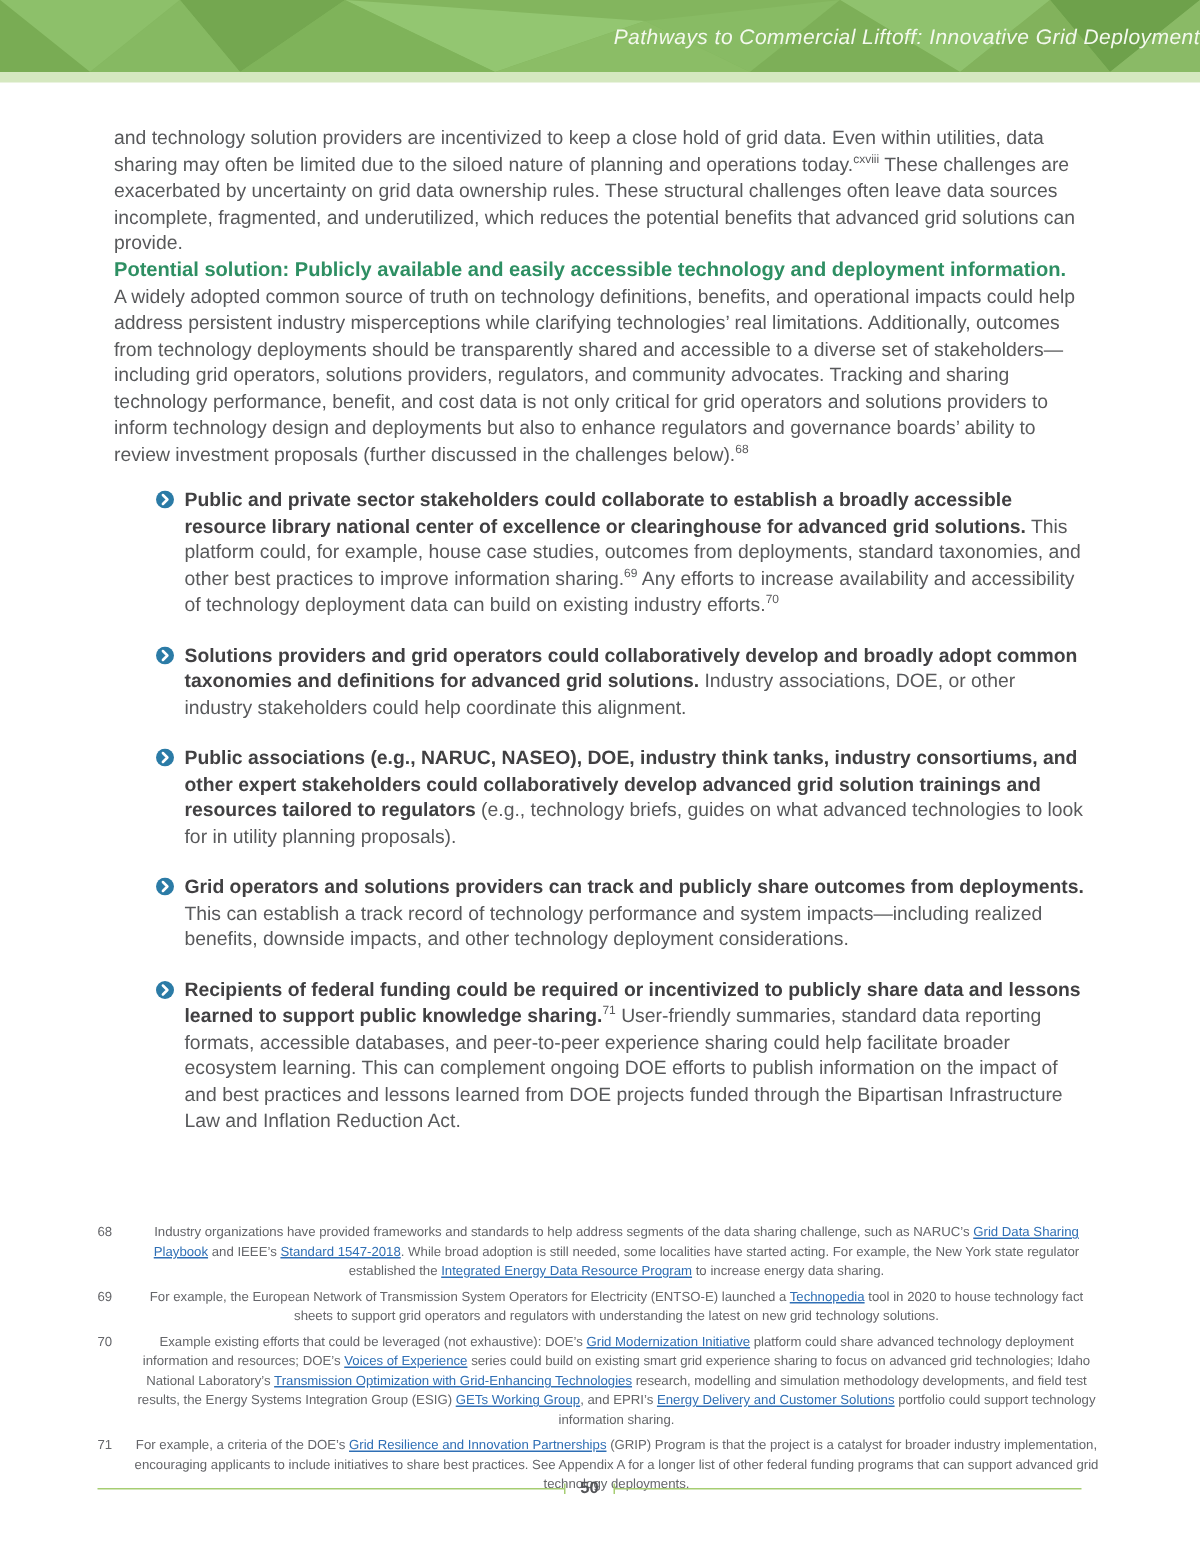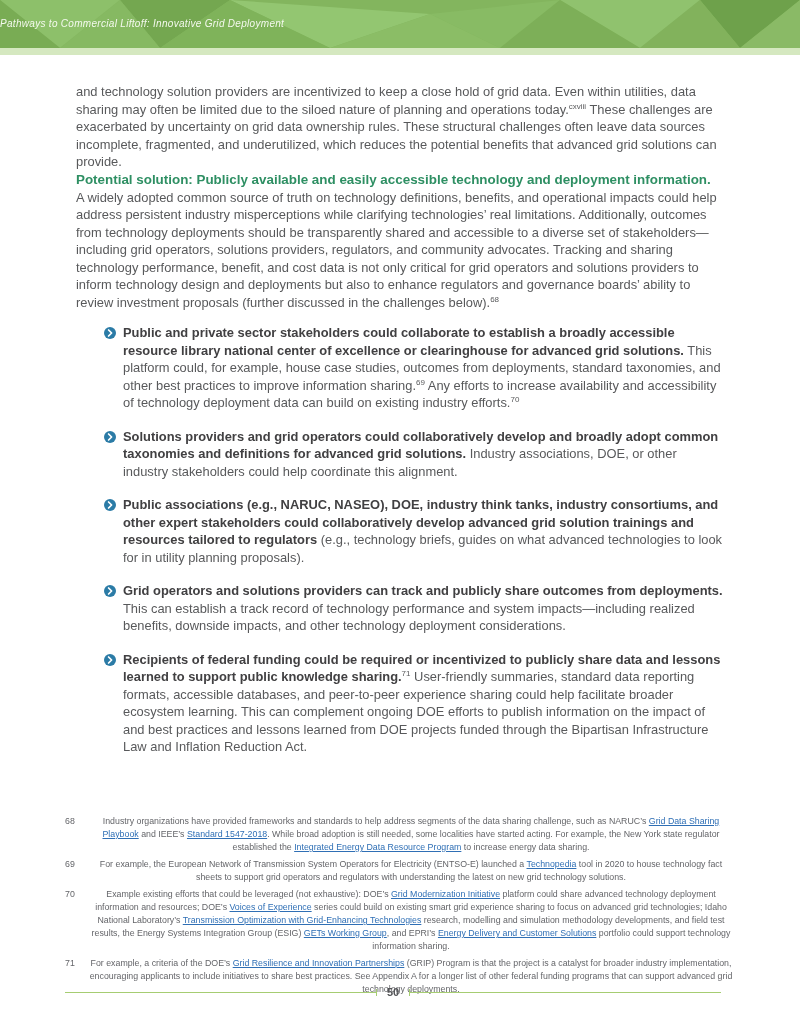--- a/index.html
+++ b/index.html
@@ -4,22 +4,22 @@
 <style>
   html,body{margin:0;padding:0;}
   body{
     width:800px;height:1035px;position:relative;overflow:hidden;
     background:#ffffff;font-family:"Liberation Sans",sans-serif;
   }
   
   .banner{position:relative;height:48px;overflow:hidden;background:#83b55e;}
   .banner svg{position:absolute;left:0;top:0;}
   .banner-title{
-    position:relative;z-index:2;text-align:left;line-height:48px;
-    font-style:italic;font-size:10px;letter-spacing:.3px;color:#f4f9ee;
+    position:relative;z-index:2;text-align:right;line-height:48px;
+    font-style:italic;font-size:14px;letter-spacing:.3px;color:#f4f9ee;
   }
   .strip{height:7px;background:#d5e8c0;}
   
   .content{margin:28px 76px 0 76px;color:#58595b;font-size:12.9px;line-height:17.5px;}
   .content p{margin:0;}
   .p1{margin-bottom:0;}
   .section-heading{
     color:#2e8f63;font-weight:bold;
     font-size:13.4px;line-height:18px;margin:16px 0 10px 0;
   }

